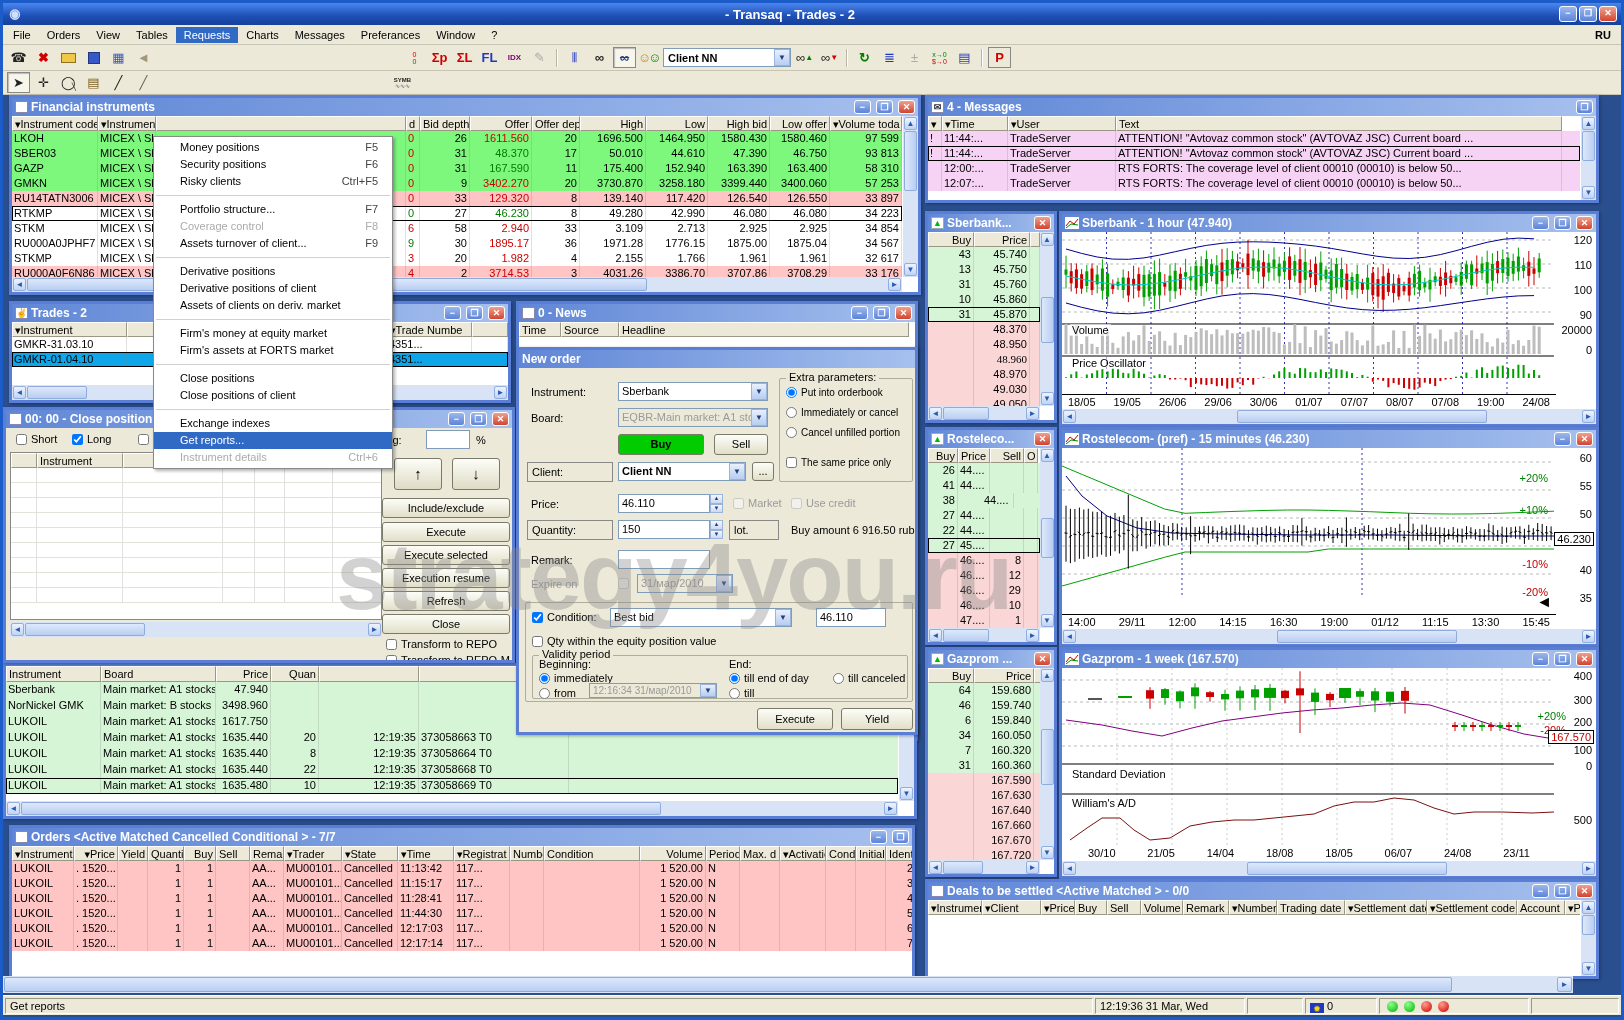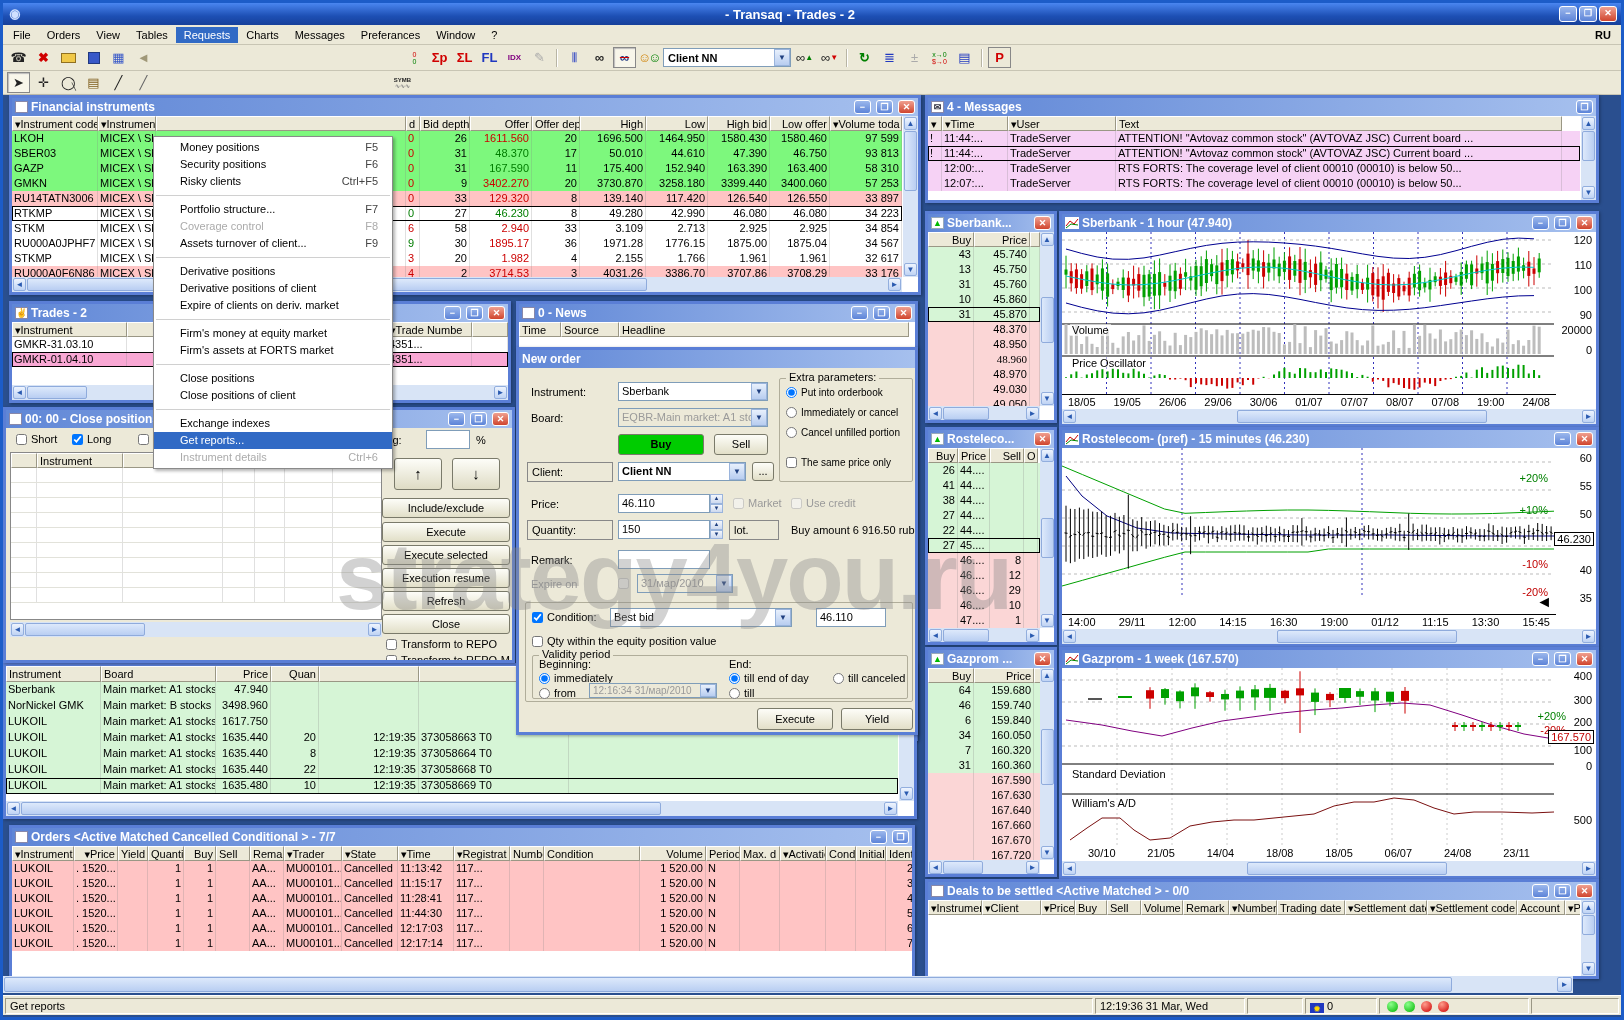--- a/index.html
+++ b/index.html
@@ -946,21 +946,21 @@
             </div>
             <div class="trow" style="background: rgb(255, 255, 255); justify-content: space-between;">
               <div class="td" style="width: 115px;">GMKR-31.03.10</div>
               <div class="td ar" style="width: 60px;">249.2</div>
               <div class="td" style="width: 95px;">10:00:00</div>
               <div class="td ar" style="width: 60px;">9</div>
               <div class="td" style="width: 45px;"></div>
               <div class="td" style="width: 85px;">4351...</div>
               <div class="td" style="width: 36px;"></div>
             </div>
-            <div class="trow sel" style="background: #f9a8d4;">
+            <div class="trow sel" style="background: #0ea5e9;">
               <div class="td" style="width: 115px;">GMKR-01.04.10</div>
               <div class="td ar" style="width: 60px;">249.2</div>
               <div class="td" style="width: 95px;">10:00:00</div>
               <div class="td ar" style="width: 60px;">9</div>
               <div class="td" style="width: 45px;"></div>
               <div class="td" style="width: 85px;">4351...</div>
               <div class="td" style="width: 36px;"></div>
             </div>
           </div>
         <div class="hs" style="left:0;right:0;bottom:0">
@@ -1276,21 +1276,21 @@
               <div class="td" style="width: 32px;">44....</div>
               <div class="td ar" style="width: 34px;"></div>
               <div class="td" style="width: 14px;"></div>
             </div>
             <div class="trow" style="background: rgb(214, 245, 214);">
               <div class="td ar" style="width: 30px;">41</div>
               <div class="td" style="width: 32px;">44....</div>
               <div class="td ar" style="width: 34px;"></div>
               <div class="td" style="width: 14px;"></div>
             </div>
-            <div class="trow" style="background: rgb(214, 245, 214);">
+            <div class="trow" style="background: rgb(214, 245, 214); gap: 24px;">
               <div class="td ar" style="width: 30px;">38</div>
               <div class="td" style="width: 32px;">44....</div>
               <div class="td ar" style="width: 34px;"></div>
               <div class="td" style="width: 14px;"></div>
             </div>
             <div class="trow" style="background: rgb(214, 245, 214);">
               <div class="td ar" style="width: 30px;">27</div>
               <div class="td" style="width: 32px;">44....</div>
               <div class="td ar" style="width: 34px;"></div>
               <div class="td" style="width: 14px;"></div>
@@ -2161,21 +2161,21 @@
         <div class="msep"></div>
         <div class="rmi">
           <span class="ml">Derivative positions</span>
           <span class="ms"></span>
         </div>
         <div class="rmi">
           <span class="ml">Derivative positions of client</span>
           <span class="ms"></span>
         </div>
         <div class="rmi">
-          <span class="ml">Expire of clients on deriv. market</span>
+          <span class="ml">Assets of clients on deriv. market</span>
           <span class="ms"></span>
         </div>
         <div class="msep"></div>
         <div class="rmi">
           <span class="ml">Firm's money at equity market</span>
           <span class="ms"></span>
         </div>
         <div class="rmi">
           <span class="ml">Firm's assets at FORTS market</span>
           <span class="ms"></span>

